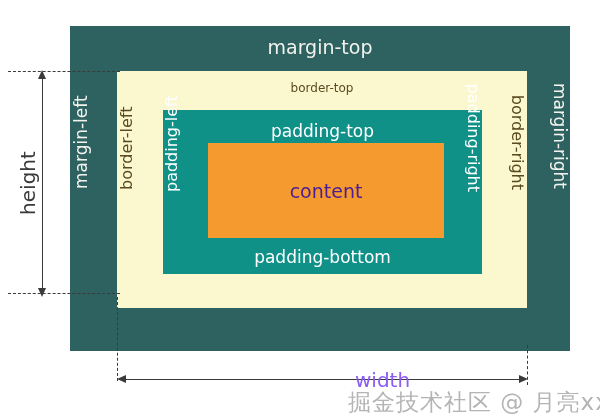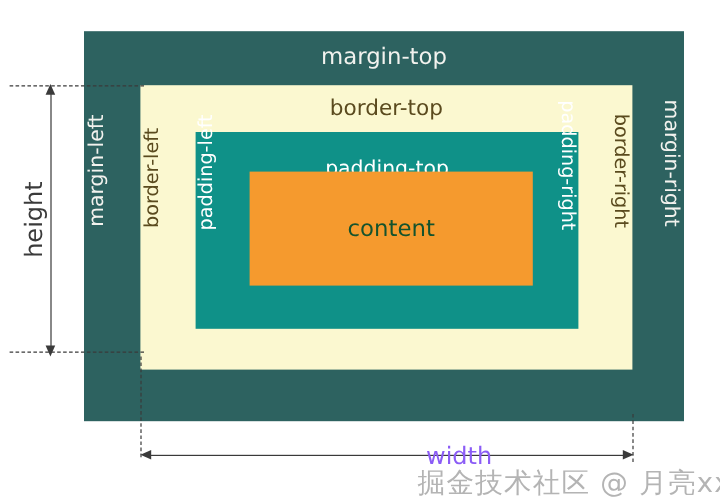--- a/index.html
+++ b/index.html
@@ -61,52 +61,52 @@
     left: 0; right: 0;
     text-align: center;
   }
   .lbl-v { 
     top: 50%;
   }
 
   .on-dark   { color: #f2f2ee; }
   .on-cream  { color: #5a4a1e; }
   .on-teal   { color: #ffffff; }
-  .on-orange { color: #14532d; }
+  .on-orange { color: #4c1d95; }
 
   
   #lbl-margin-top    { top: 12px;  font-size: 19px; }
   #lbl-margin-bottom { bottom: 11px; font-size: 19px; }
   #lbl-margin-left {
     left: 11px; font-size: 17px;
     transform: translateY(-50%) rotate(-90deg);
     transform-origin: left center;
   }
   #lbl-margin-right {
     right: 11px; font-size: 17px;
     transform: translateY(-50%) rotate(90deg);
     transform-origin: right center;
   }
 
   
-  #lbl-border-top    { top: 11px;  font-size: 18px; }
+  #lbl-border-top    { top: 11px;  font-size: 12px; }
   #lbl-border-bottom { bottom: 10px; font-size: 18px; }
   #lbl-border-left {
     left: 10px; font-size: 16px;
     transform: translateY(-50%) rotate(-90deg);
     transform-origin: left center;
   }
   #lbl-border-right {
     right: 10px; font-size: 16px;
     transform: translateY(-50%) rotate(90deg);
     transform-origin: right center;
   }
 
   
-  #lbl-padding-top    { top: 23px;  font-size: 17px; }
+  #lbl-padding-top    { top: 13px;  font-size: 17px; }
   #lbl-padding-bottom { bottom: 8px; font-size: 17px; }
   #lbl-padding-left {
     left: 9px; font-size: 16px;
     transform: translateY(-50%) rotate(-90deg);
     transform-origin: left center;
   }
   #lbl-padding-right {
     right: 9px; font-size: 16px;
     transform: translateY(-50%) rotate(90deg);
     transform-origin: right center;
@@ -229,20 +229,21 @@
 
 
       <div class="lbl lbl-v on-cream" id="lbl-border-left">border-left</div>
 
       <div class="lbl lbl-v on-cream" id="lbl-border-right">border-right</div>
 
       <div class="box" id="padding-box">
 
         <div class="lbl lbl-h on-teal" id="lbl-padding-top">padding-top</div>
 
+        <div class="lbl lbl-h on-teal" id="lbl-padding-bottom">padding-bottom</div>
 
         <div class="lbl lbl-v on-teal" id="lbl-padding-left">padding-left</div>
 
         <div class="lbl lbl-v on-teal" id="lbl-padding-right">padding-right</div>
 
         <div class="box" id="content-box">
           <div class="lbl on-orange" id="lbl-content">content</div>
         </div>
 
       </div>

